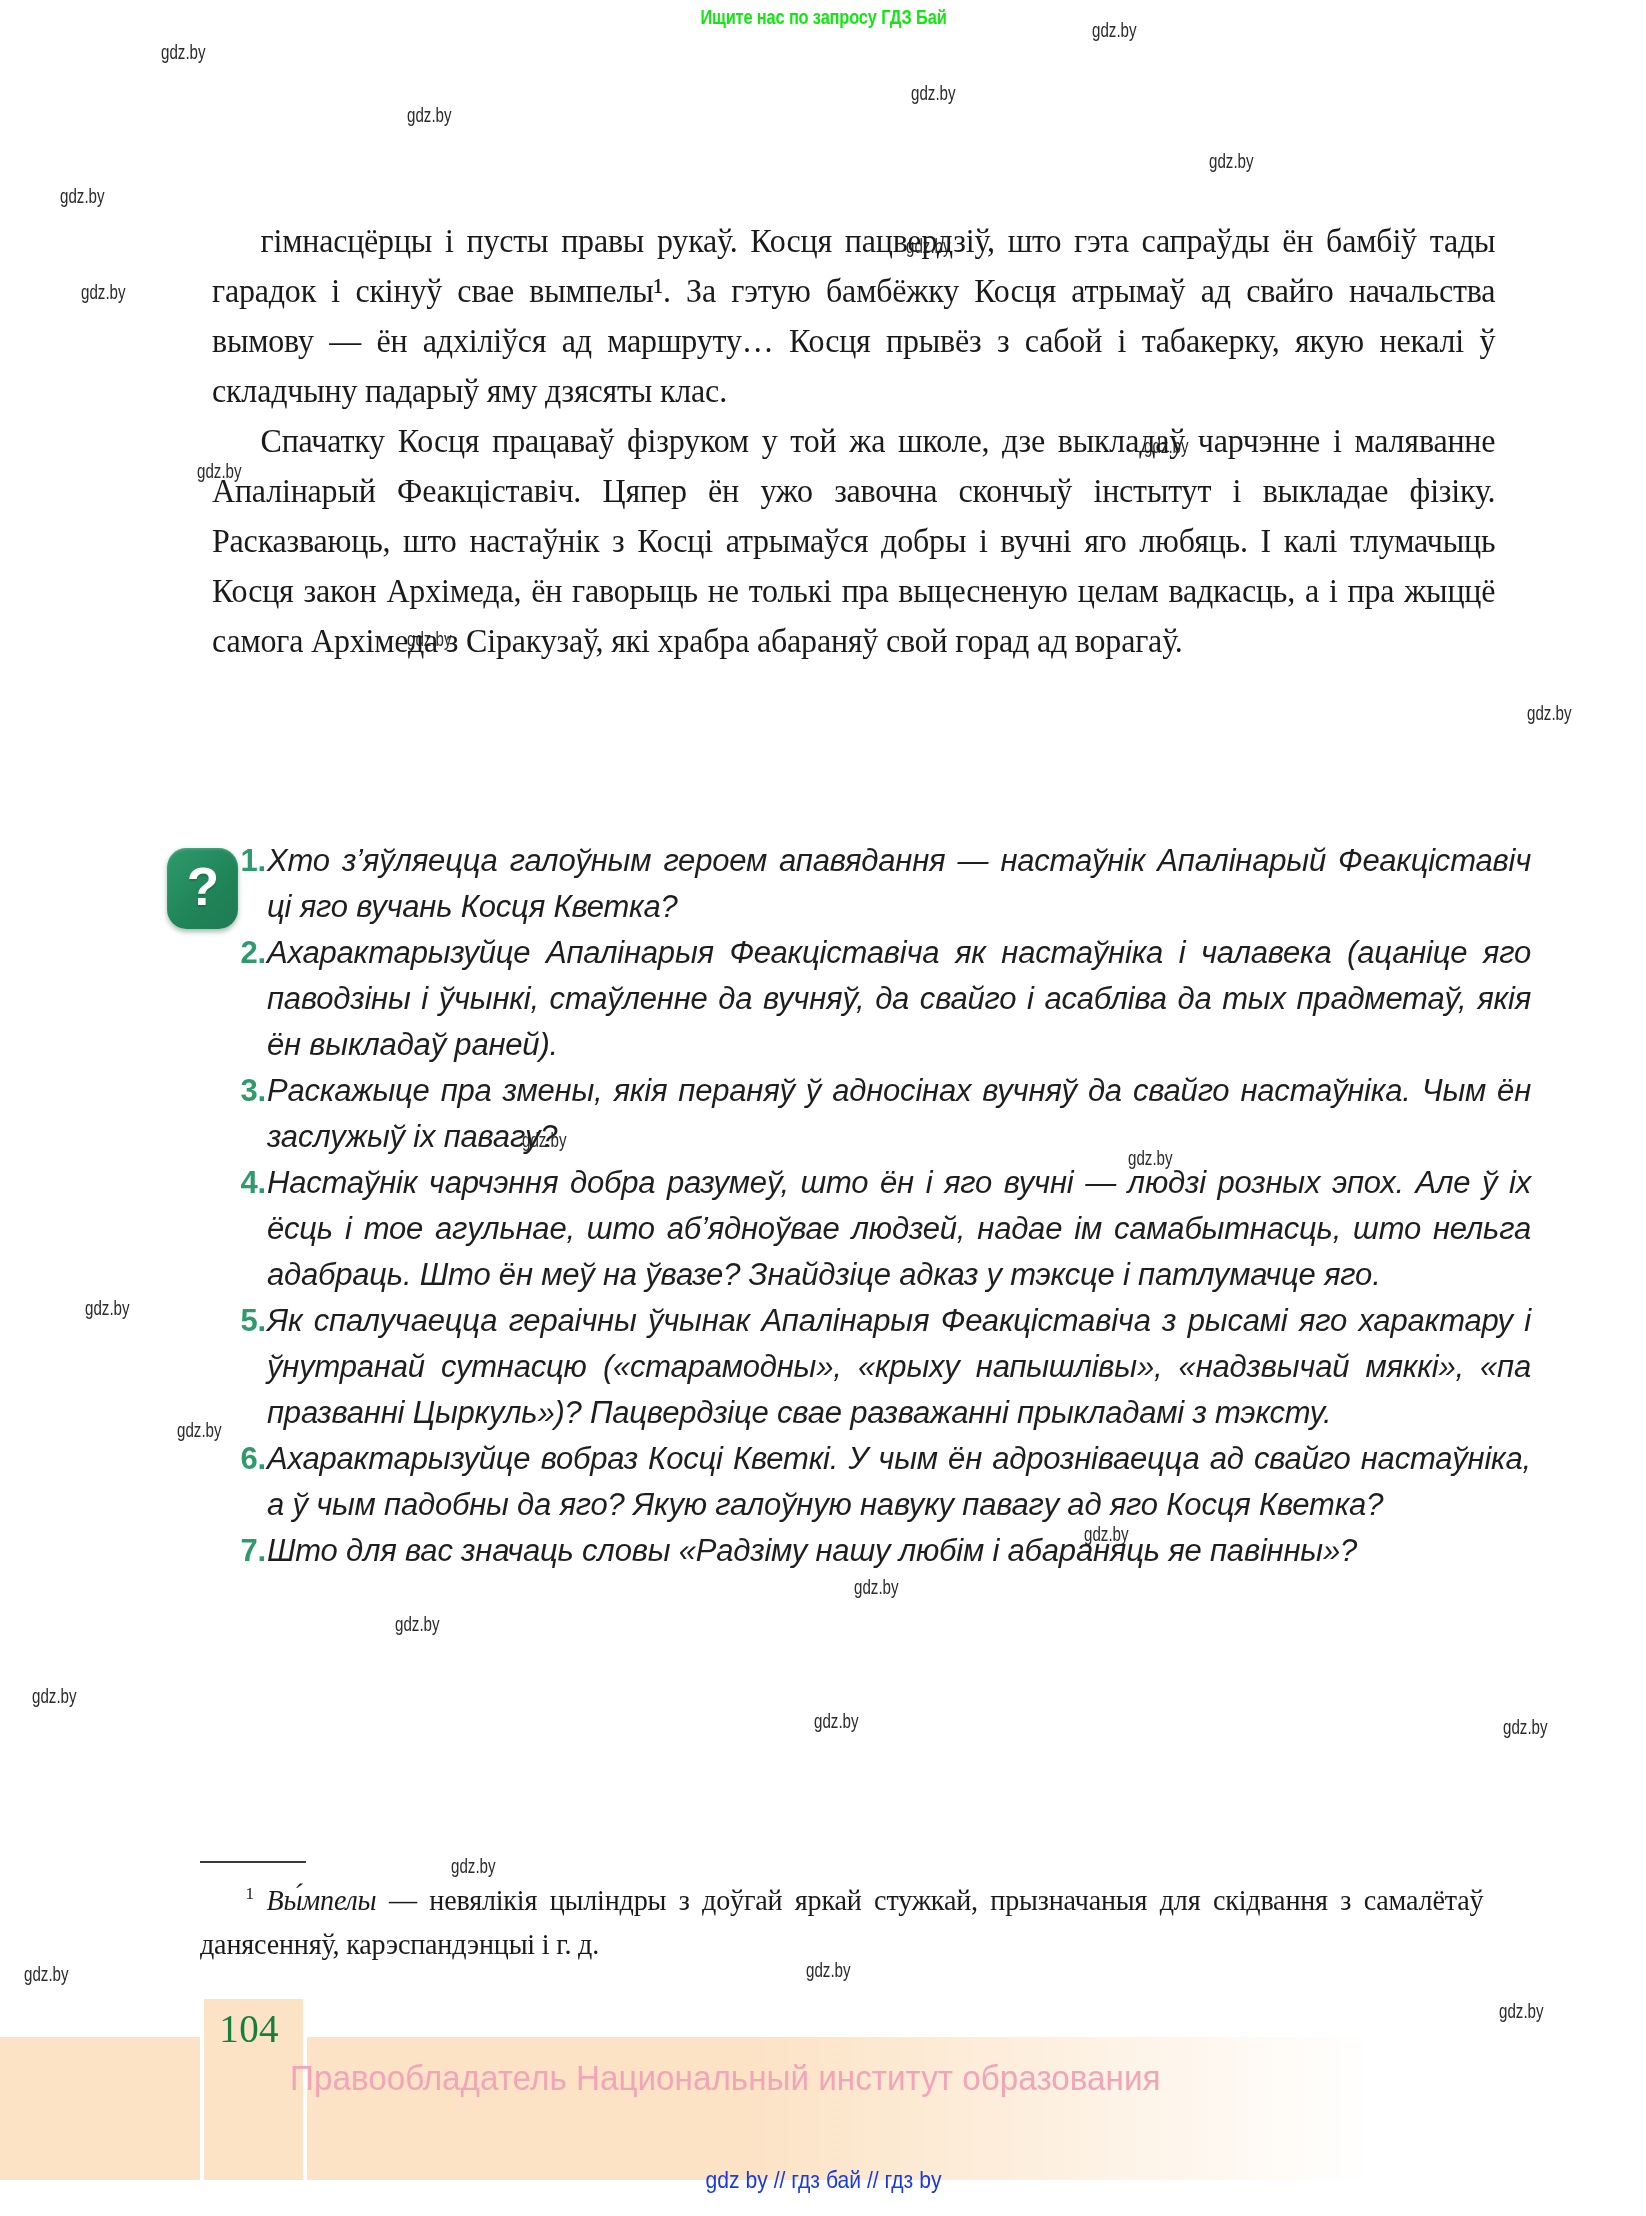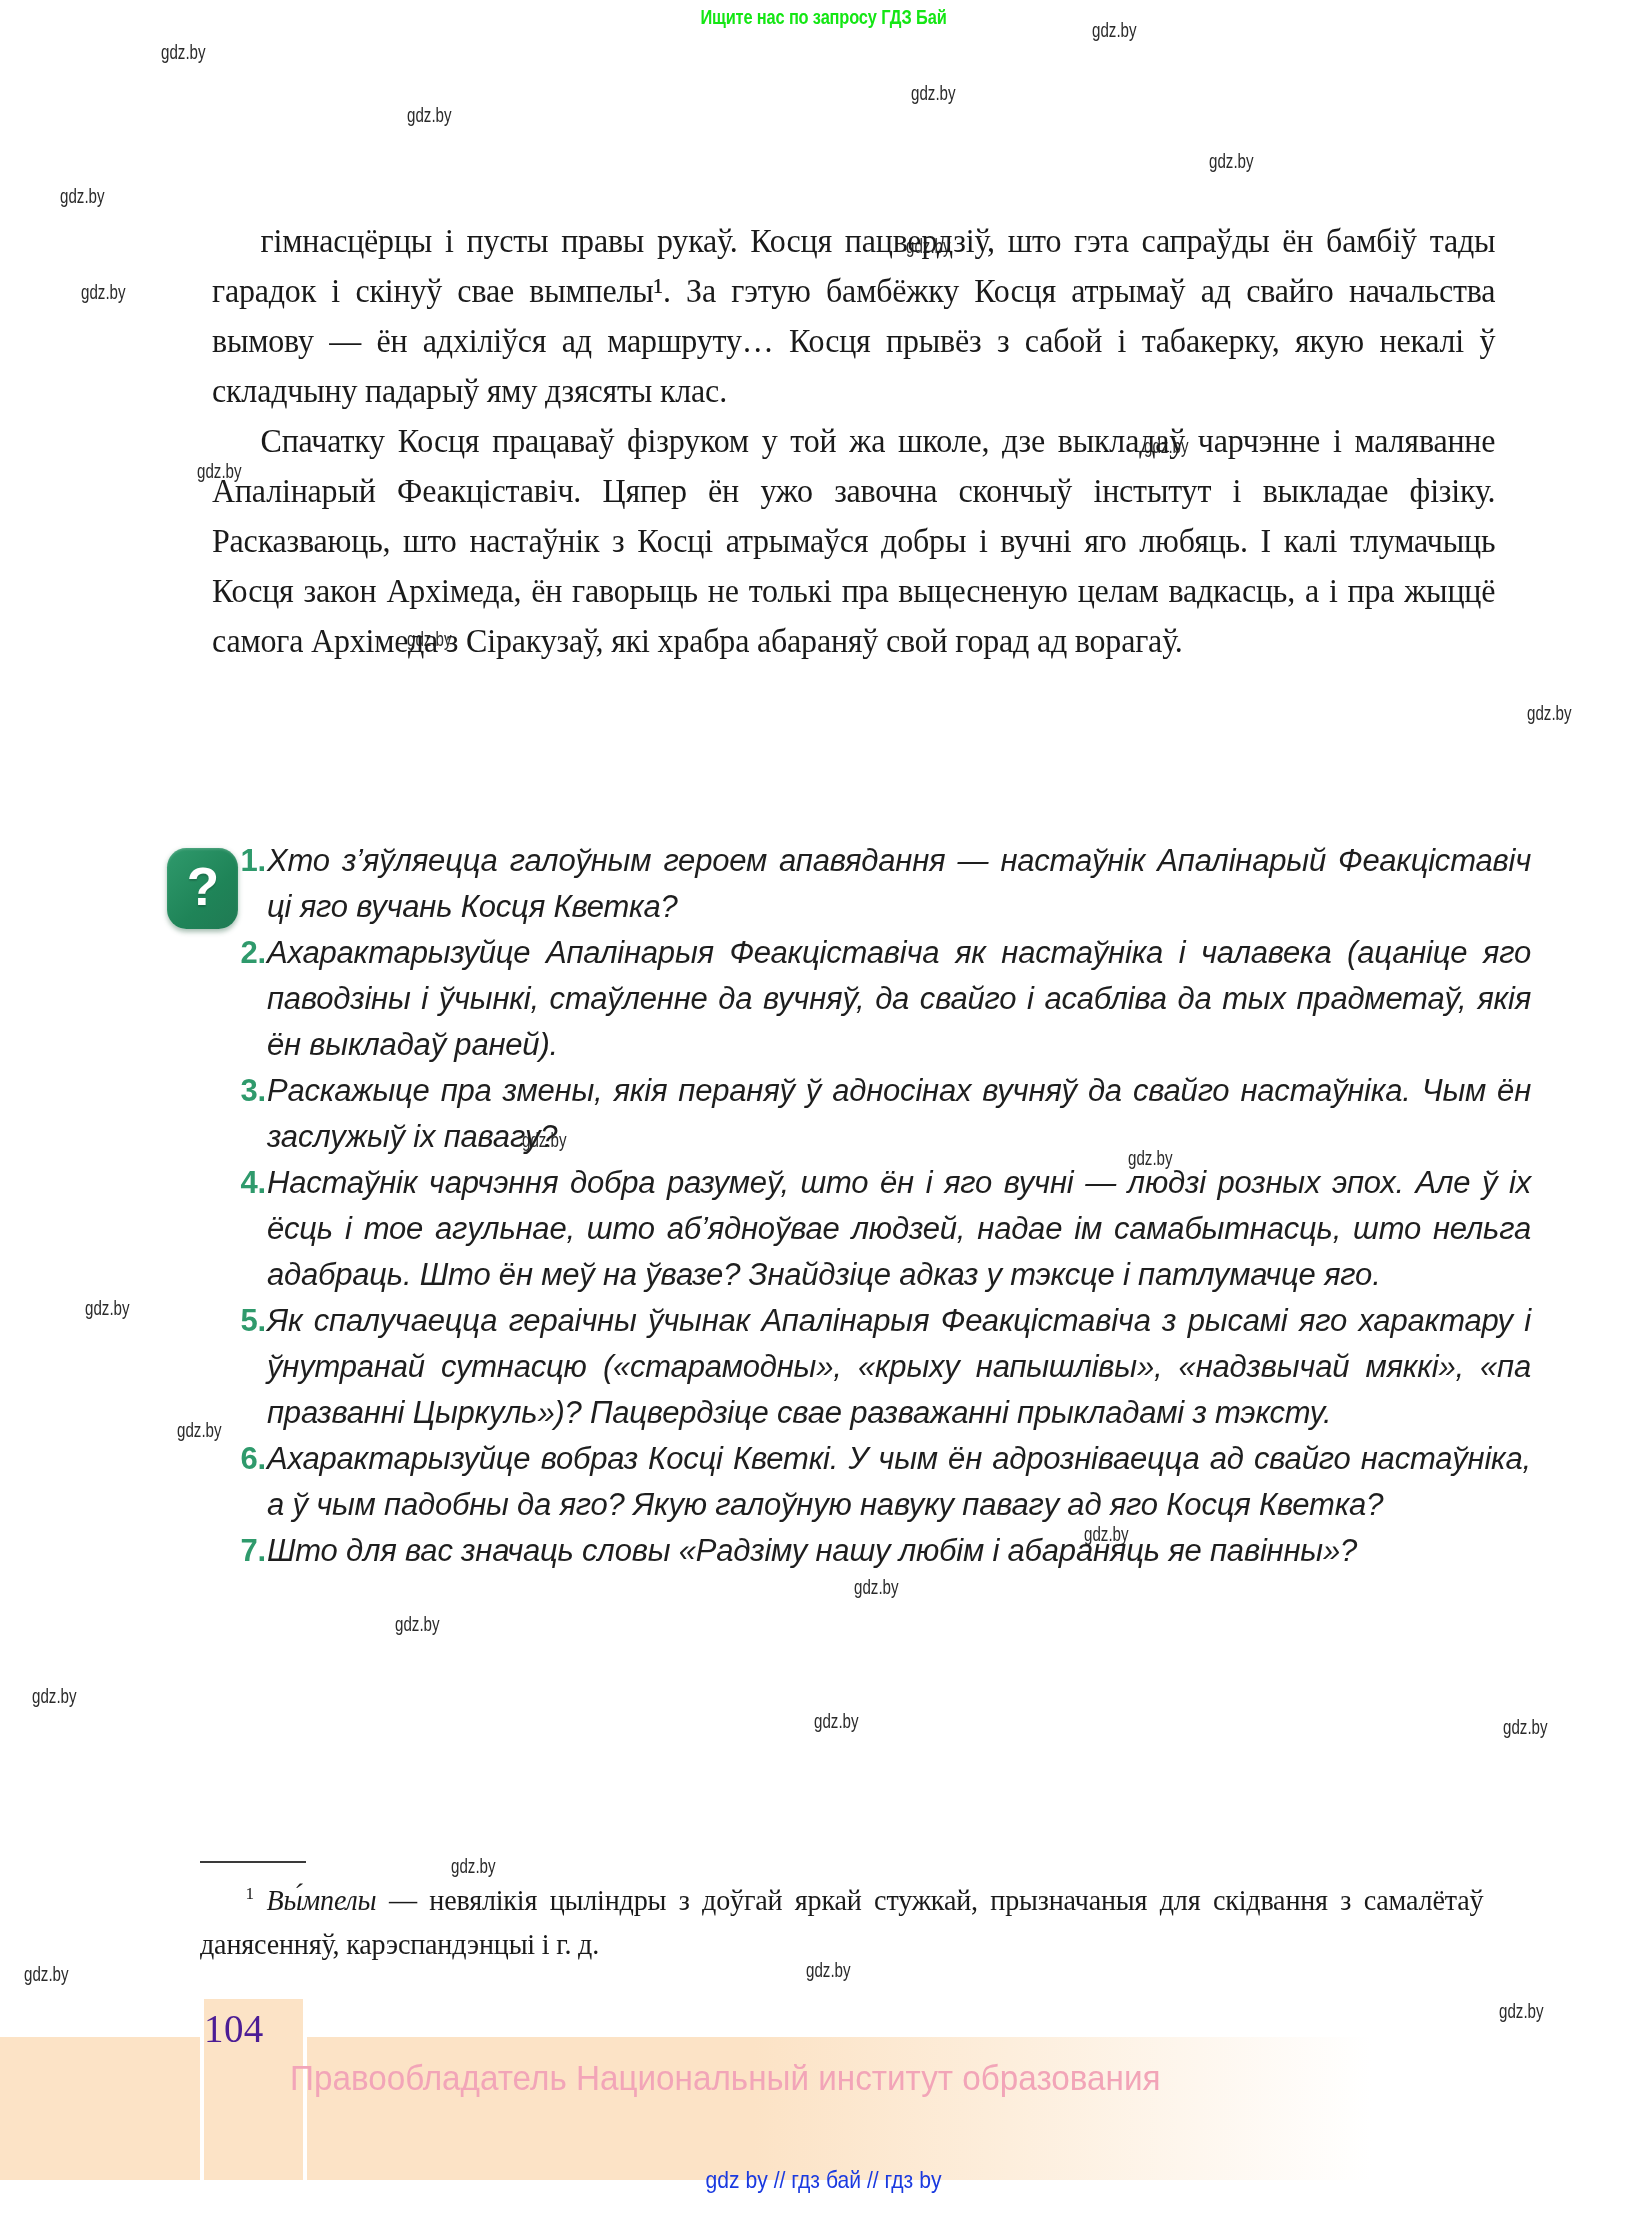--- a/index.html
+++ b/index.html
@@ -171,24 +171,24 @@
     top: 2037px;
     width: 1064px;
     height: 143px;
     background: linear-gradient(90deg, #fce3c6 0%, #fce3c6 42%, #fdeedc 66%, #ffffff 100%);
   }
   .page-number {
     position: absolute;
     left: 204px;
     top: 2006px;
     width: 75px;
-    text-align: left;
+    text-align: right;
     font-family: "Liberation Serif", "DejaVu Serif", serif;
     font-size: 39px;
-    color: #4c1d95;
+    color: #15803d;
     letter-spacing: 0.4px;
   }
   .rights-line {
     position: absolute;
     left: 290px;
     top: 2058px;
     font-family: "Liberation Sans Narrow", "Liberation Sans", sans-serif;
     font-size: 35px;
     color: #f2a5b8;
     white-space: nowrap;

